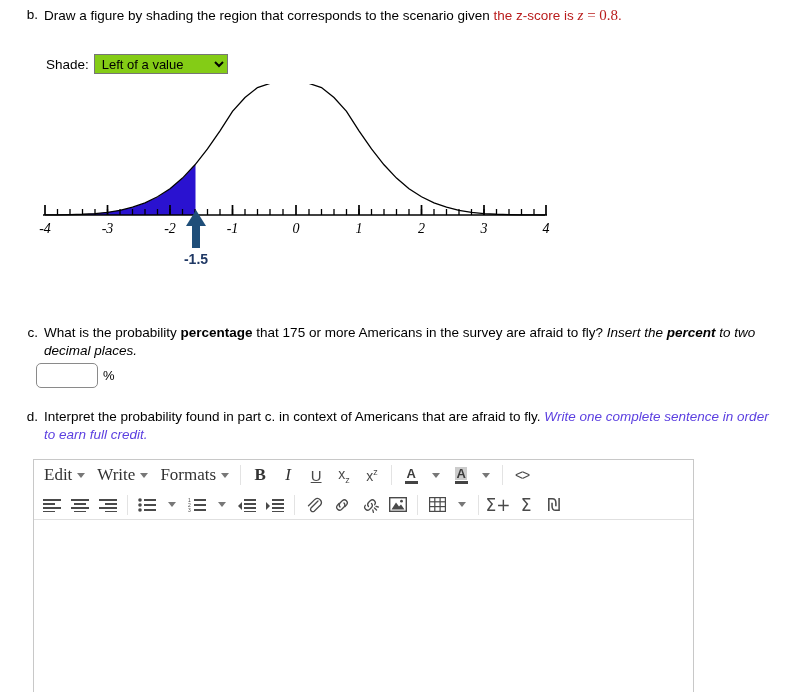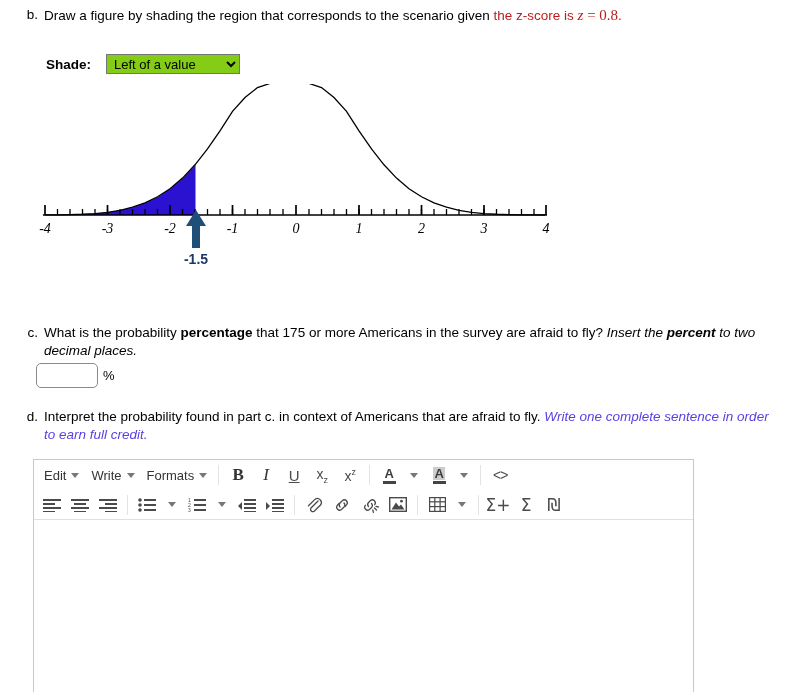--- a/index.html
+++ b/index.html
@@ -46,21 +46,21 @@
 
   
   #shade-line {
     position: absolute;
     left: 46px;
     top: 54px;
     display: flex;
     align-items: center;
     white-space: nowrap;
   }
-  #shade-label { margin-right: 15px; font-weight: bold; }
+  #shade-label { margin-right: 5px; }
   #shade-select {
     font-family: "Liberation Sans", sans-serif;
     font-size: 13px;
     padding: 1px 2px 2px 3px;
     border: 1px solid #767676;
     border-radius: 0;
     background: #84cc16;
     color: #000;
     width: 134px;
     height: 20px;
@@ -134,25 +134,26 @@
   .tb-sep {
     width: 1px;
     height: 20px;
     background: #e3e3e3;
     margin: 0 5px;
     flex: 0 0 1px;
   }
   .menu-btn {
     display: flex;
     align-items: center;
-    font-size: 13px;
+    font-size: 17px;
     color: #333333;
     padding: 2px 6px;
     cursor: default;
     white-space: nowrap;
+    font-family: Liberation Serif, serif;
   }
   .menu-btn .caret { margin-left: 5px; }
   .caret {
     width: 0; height: 0;
     border-left: 4px solid transparent;
     border-right: 4px solid transparent;
     border-top: 5px solid #777777;
     display: inline-block;
   }
   .tb-btn {

